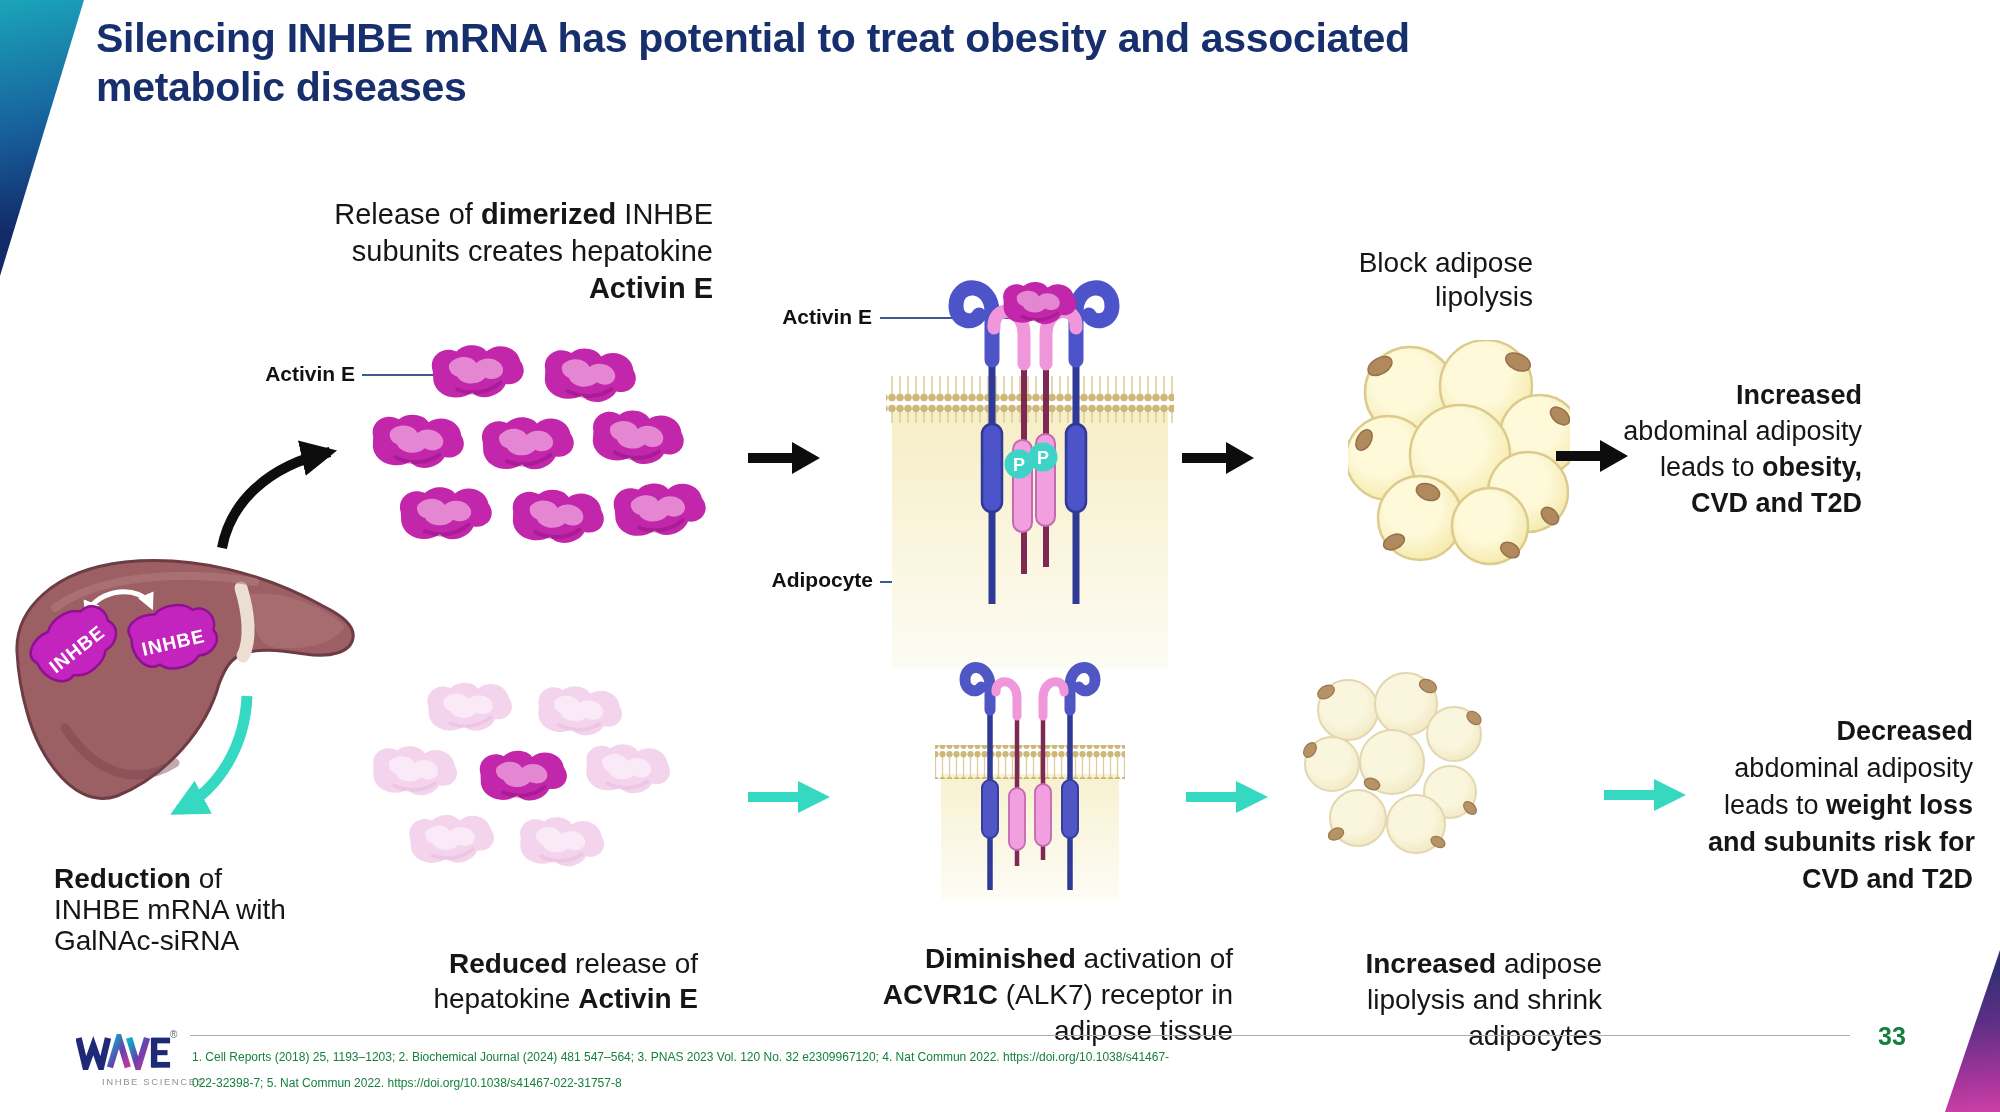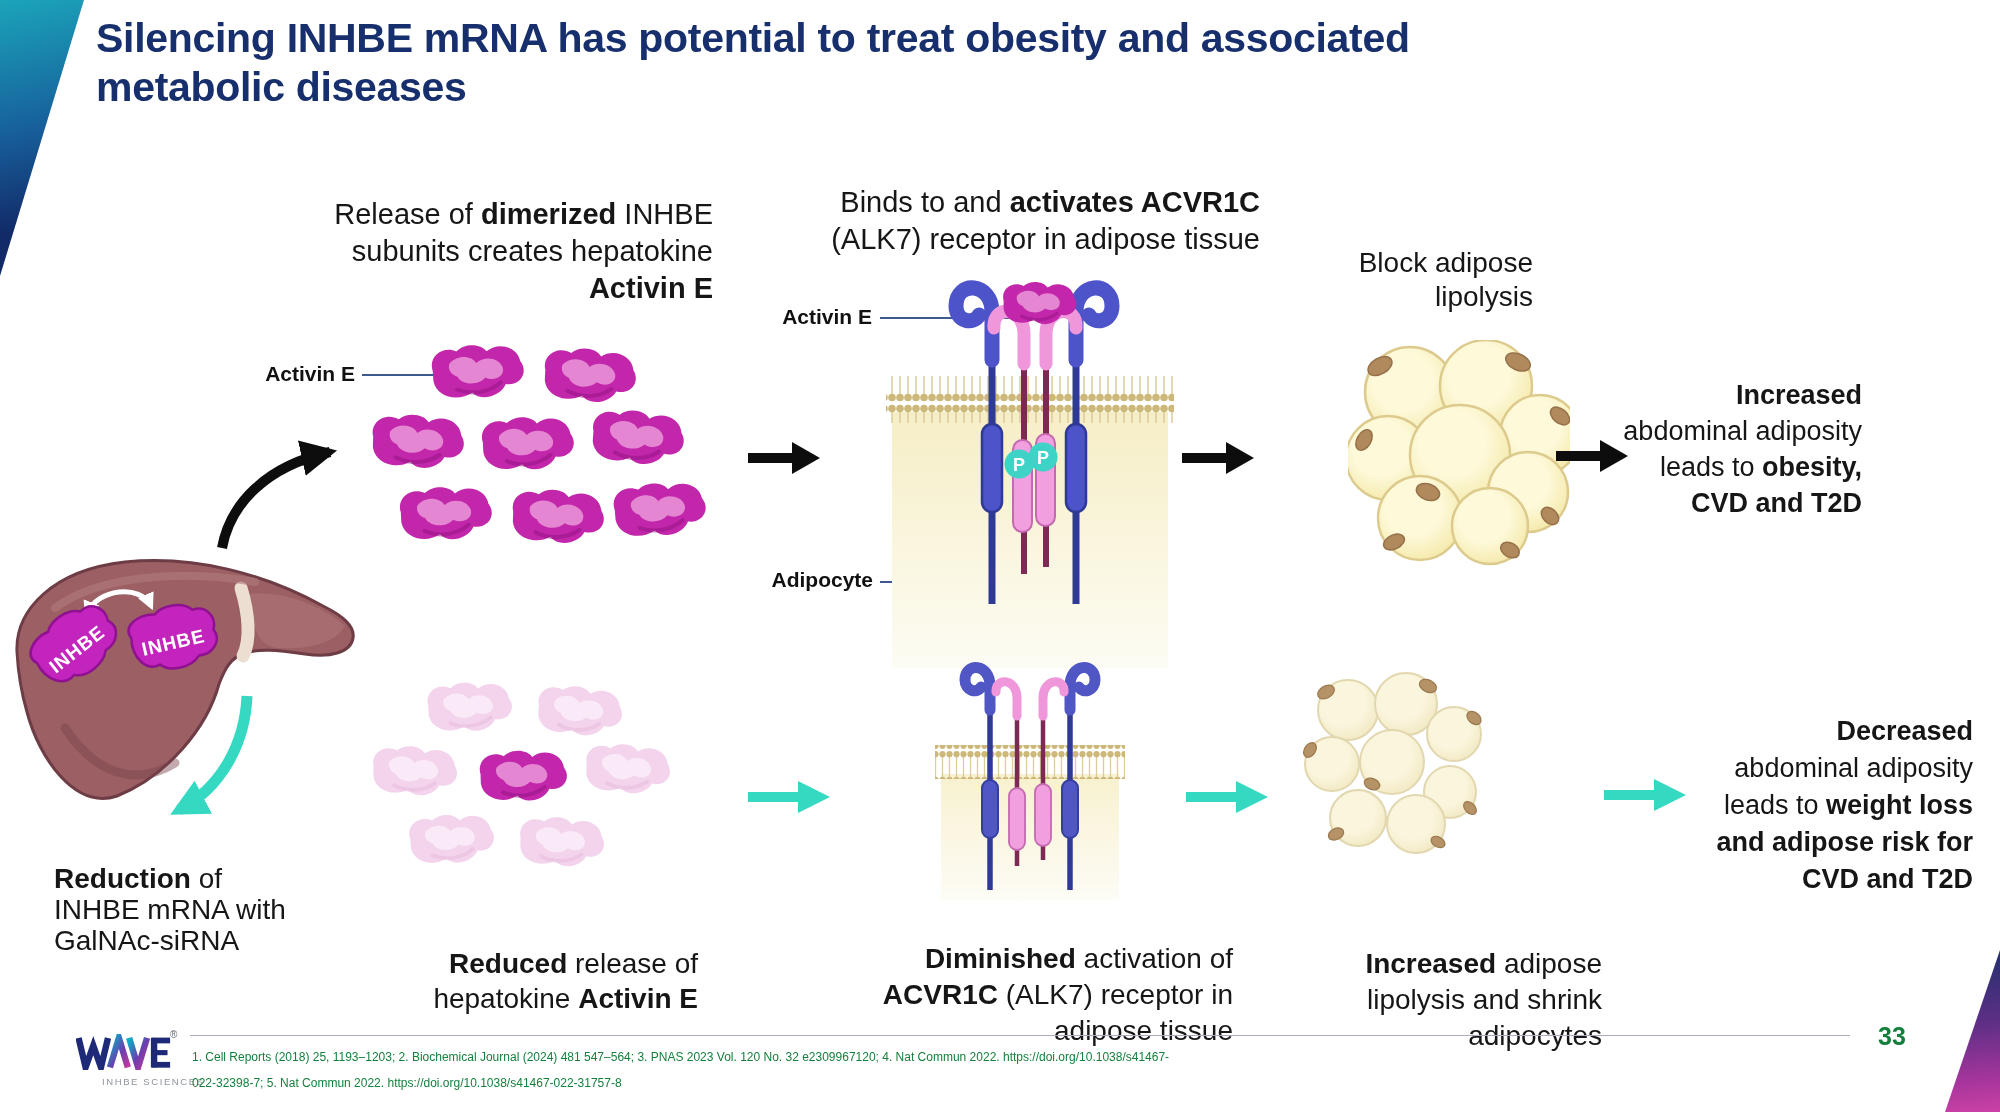--- a/index.html
+++ b/index.html
@@ -93,24 +93,20 @@
   <div class="abs" id="title">
     <span style="display:block">Silencing INHBE mRNA has potential to treat obesity and associated</span>
     <span style="display:block">metabolic diseases</span>
   </div>
 
   <div class="abs step center" style="left:308px;top:196px;width:405px;">
       <div class="ln"><span>Release of </span><span class="b">dimerized</span><span> INHBE</span></div>
       <div class="ln"><span>subunits creates hepatokine</span></div>
       <div class="ln"><span class="b">Activin E</span></div>
     </div>
-  <div class="abs step center" style="left:815px;top:184px;width:445px;">
-      <div class="ln"><span>Binds to and </span><span class="b">activates ACVR1C</span></div>
-      <div class="ln"><span>(ALK7) receptor in adipose tissue</span></div>
-    </div>
   <div class="abs center" style="left:1318px;top:246px;width:215px;font-size:28px;line-height:34px;">
       <div class="ln"><span>Block adipose</span></div>
       <div class="ln"><span>lipolysis</span></div>
     </div>
   <div class="abs center" style="left:1622px;top:377px;width:240px;font-size:27px;line-height:36px;">
       <div class="ln"><span class="b">Increased</span></div>
       <div class="ln"><span>abdominal adiposity</span></div>
       <div class="ln"><span>leads to </span><span class="b">obesity,</span></div>
       <div class="ln"><span class="b">CVD and T2D</span></div>
     </div>
@@ -359,21 +355,21 @@
 
   <div class="abs step-sm center" style="left:1322px;top:915px;width:280px;line-height:36px;">
       <div class="ln"><span class="b">Increased</span><span> adipose</span></div>
       <div class="ln"><span>lipolysis and shrink</span></div>
       <div class="ln"><span>adipocytes</span></div>
     </div>
   <div class="abs center" style="left:1708px;top:713px;width:265px;font-size:27px;line-height:37px;">
       <div class="ln"><span class="b">Decreased</span></div>
       <div class="ln"><span>abdominal adiposity</span></div>
       <div class="ln"><span>leads to </span><span class="b">weight loss</span></div>
-      <div class="ln"><span class="b">and adipose risk for</span></div>
+      <div class="ln"><span class="b">and subunits risk for</span></div>
       <div class="ln"><span class="b">CVD and T2D</span></div>
     </div>
 
   <div class="abs" style="left:748px;top:781px;">
     <svg width="82" height="32">
         <rect x="0" y="11" width="52" height="10" fill="#35d9c2"></rect>
         <polygon points="50,0 82,16 50,32" fill="#35d9c2"></polygon>
       </svg>
   </div>
   <div class="abs" style="left:1186px;top:781px;">

